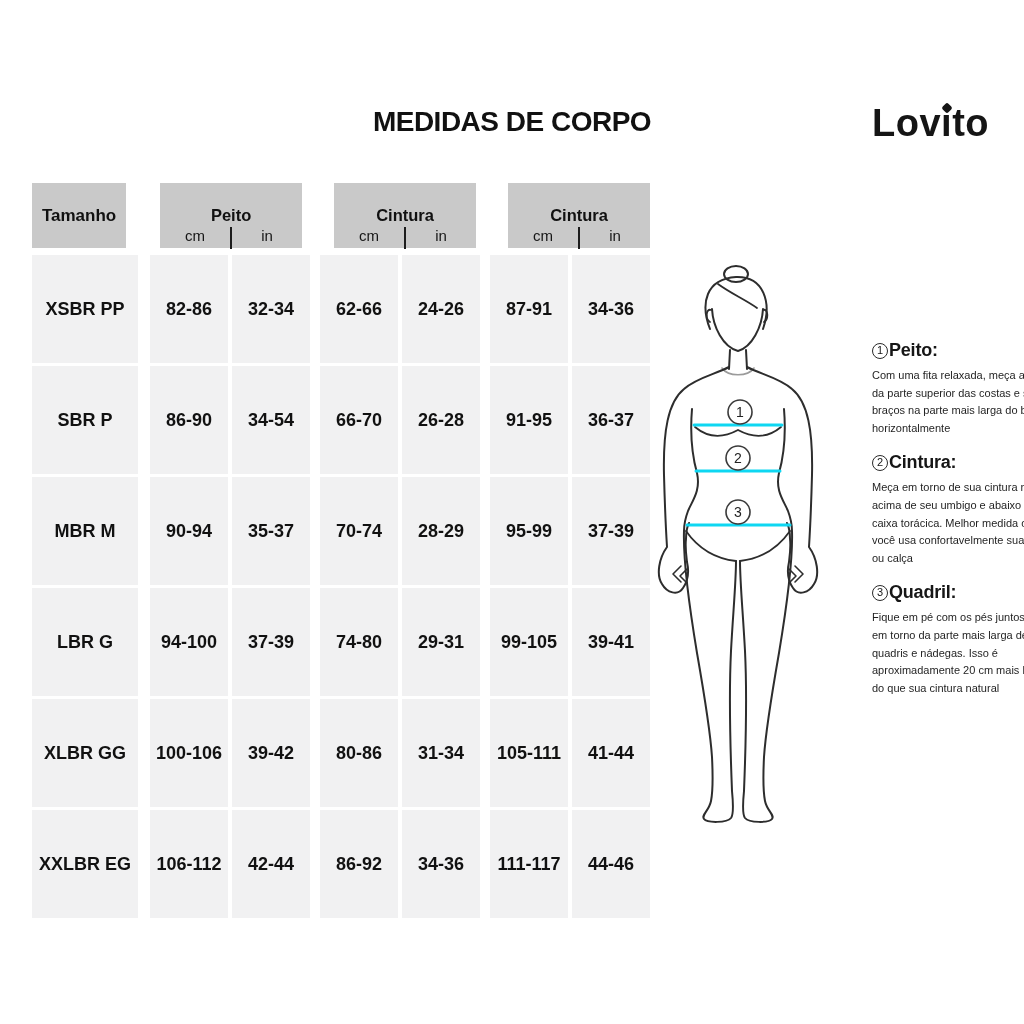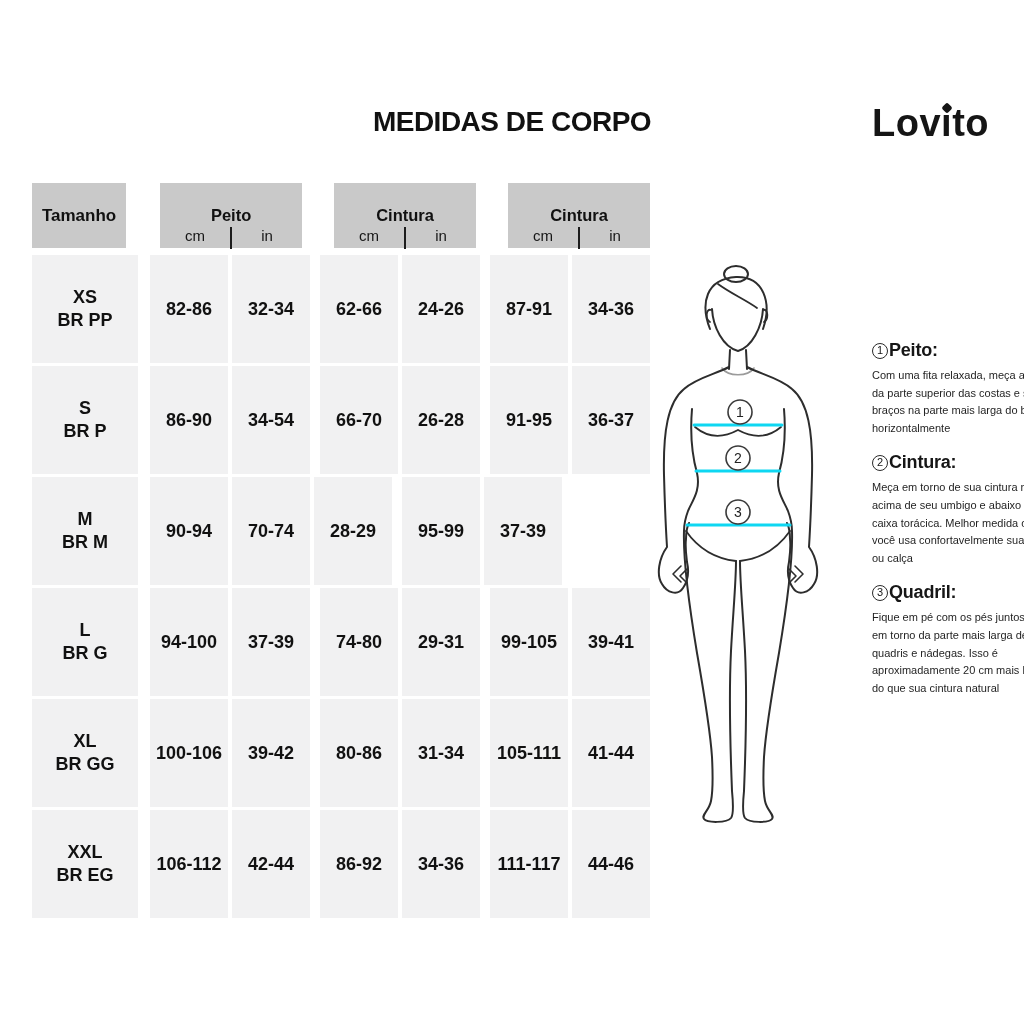--- a/index.html
+++ b/index.html
@@ -23,21 +23,21 @@
   .hgroup{width:160px;background:#c9c9c9;margin-right:10px;display:flex;flex-direction:column;
           box-sizing:border-box;padding-top:22px;}
   .hgroup.last{margin-right:0;}
   .hglabel{text-align:center;font-size:16.5px;font-weight:bold;line-height:21px;color:#111;}
   .hrule{height:2px;background:#1c1c1c;margin:1px 8px 0 8px;}
   .hunits{flex:1;display:flex;align-items:flex-start;}
   .hunit{flex:1;text-align:center;font-size:15px;color:#161616;}
   .hdiv{width:2px;height:22px;background:#1c1c1c;}
 
   .trow{display:flex;height:108px;margin-bottom:3px;}
-  .csize{width:106px;margin-right:12px;background:#f1f1f2;display:flex;flex-direction:column;
+  .csize{width:106px;margin-right:12px;background:#f1f1f2;display:flex;flex-direction:row;
          align-items:center;justify-content:center;font-weight:bold;font-size:18px;
          line-height:23px;color:#111;}
   .cval{width:78px;background:#f1f1f2;display:flex;align-items:center;justify-content:center;
         font-weight:bold;font-size:18px;color:#111;}
   .m4{margin-right:4px;}
   .m10{margin-right:10px;}
 
   
   .figure{position:absolute;left:650px;top:263px;width:180px;height:565px;}
 
@@ -118,20 +118,21 @@
       <div class="cval m4">91-95</div>
       <div class="cval">36-37</div>
     </div>
 
     <div class="trow">
       <div class="csize">
         <div>M</div>
         <div>BR M</div>
       </div>
       <div class="cval m4">90-94</div>
+      <div class="cval m10">35-37</div>
       <div class="cval m4">70-74</div>
       <div class="cval m10">28-29</div>
       <div class="cval m4">95-99</div>
       <div class="cval">37-39</div>
     </div>
 
     <div class="trow">
       <div class="csize">
         <div>L</div>
         <div>BR G</div>

